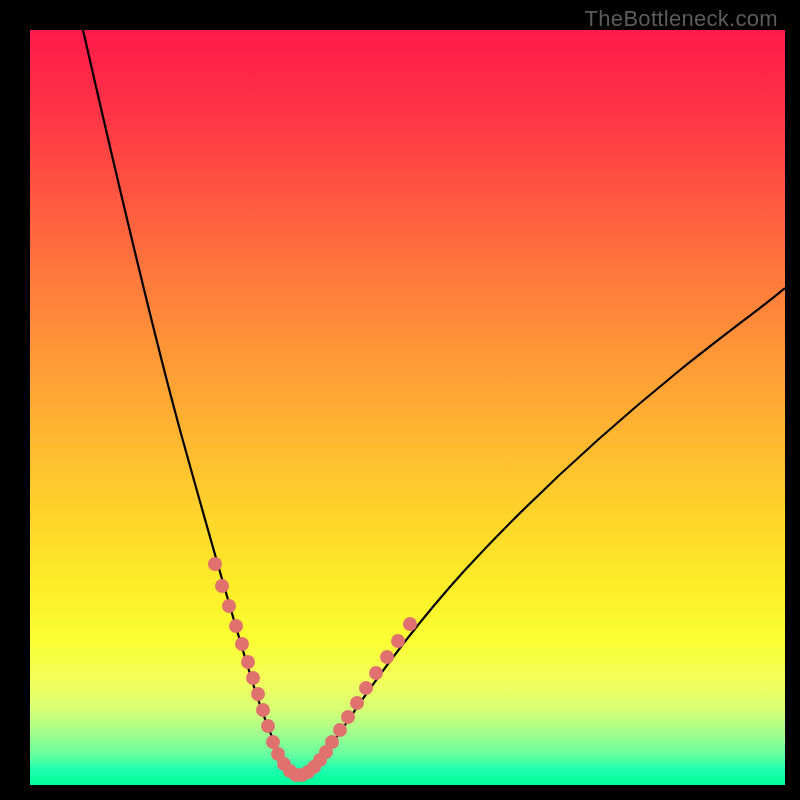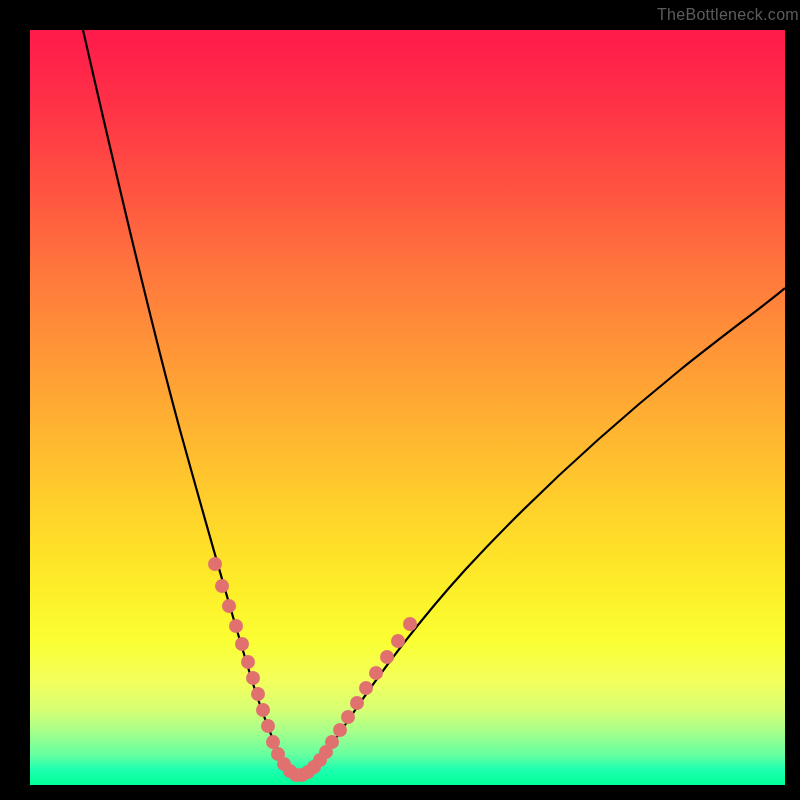--- a/index.html
+++ b/index.html
@@ -13,23 +13,23 @@
   }
   .stage {
     position: relative;
     width: 800px;
     height: 800px;
     background: #000;
   }
   .watermark {
     position: absolute;
     top: 6px;
-    right: 1px;
+    right: 22px;
     color: #5c5c5c;
-    font-size: 16px;
+    font-size: 22px;
     font-weight: 500;
     letter-spacing: 0.3px;
     z-index: 10;
   }
   .plot-area {
     position: absolute;
     left: 30px;
     top: 30px;
     width: 755px;
     height: 755px;

